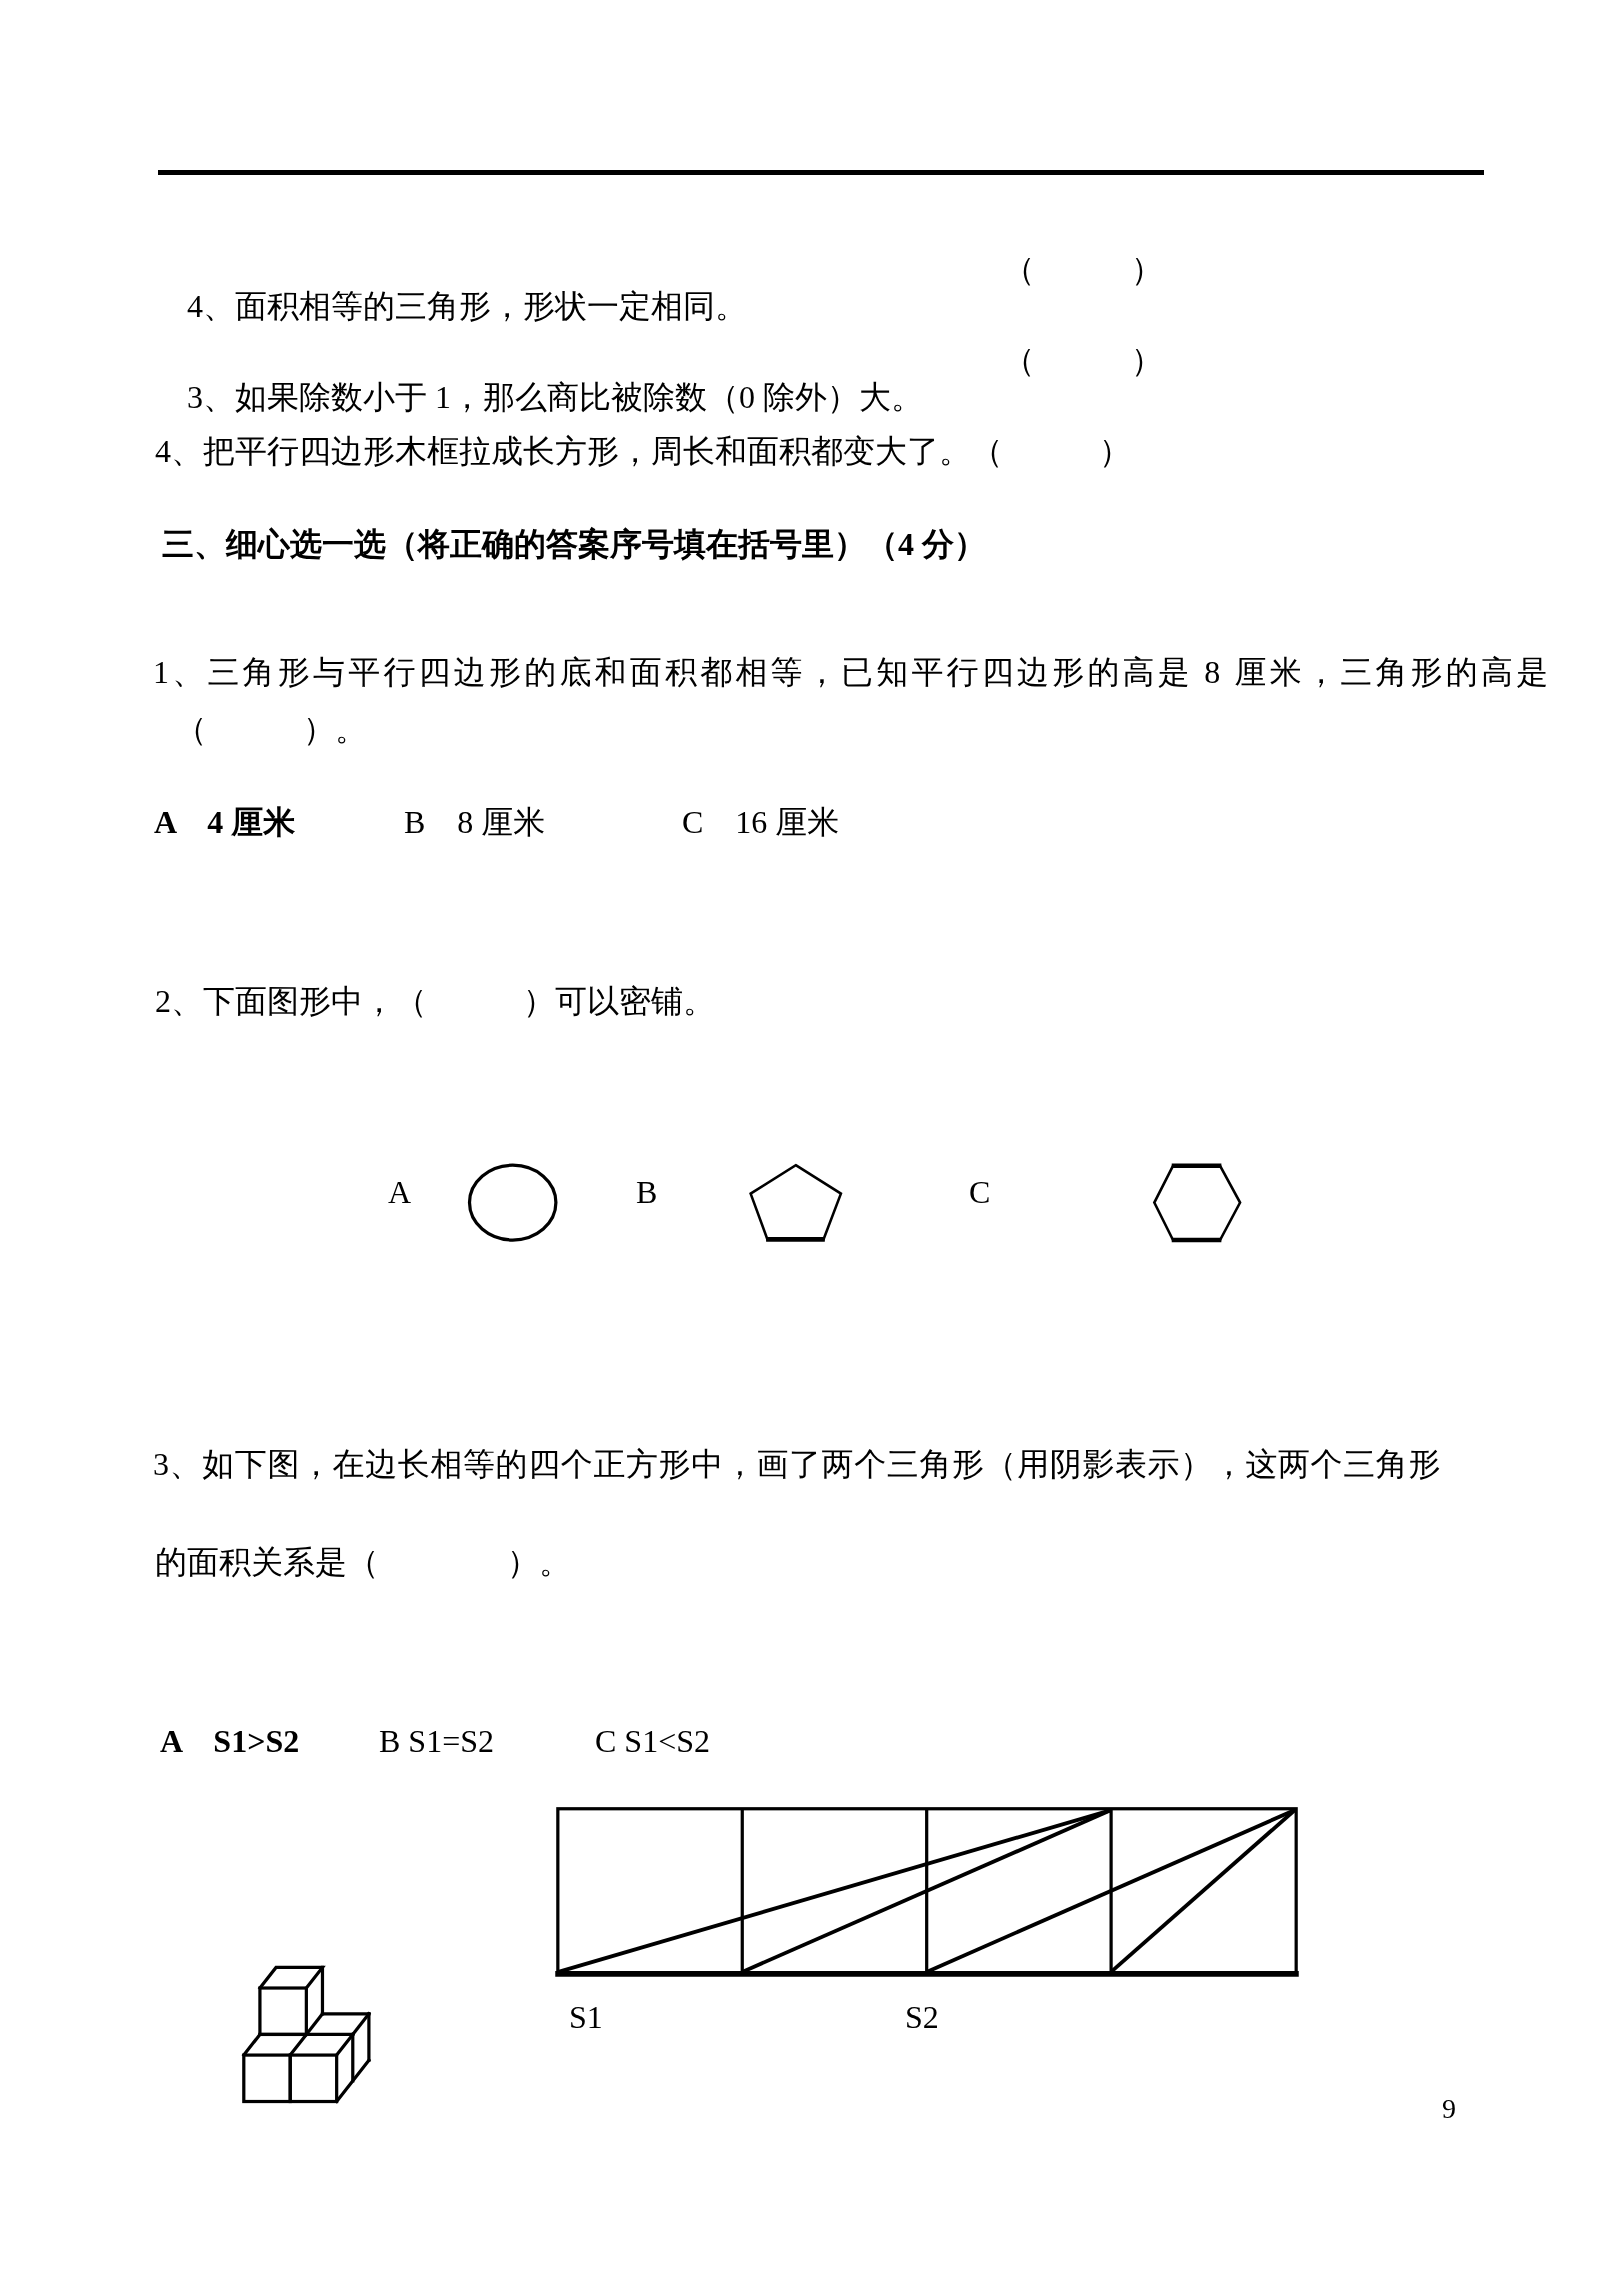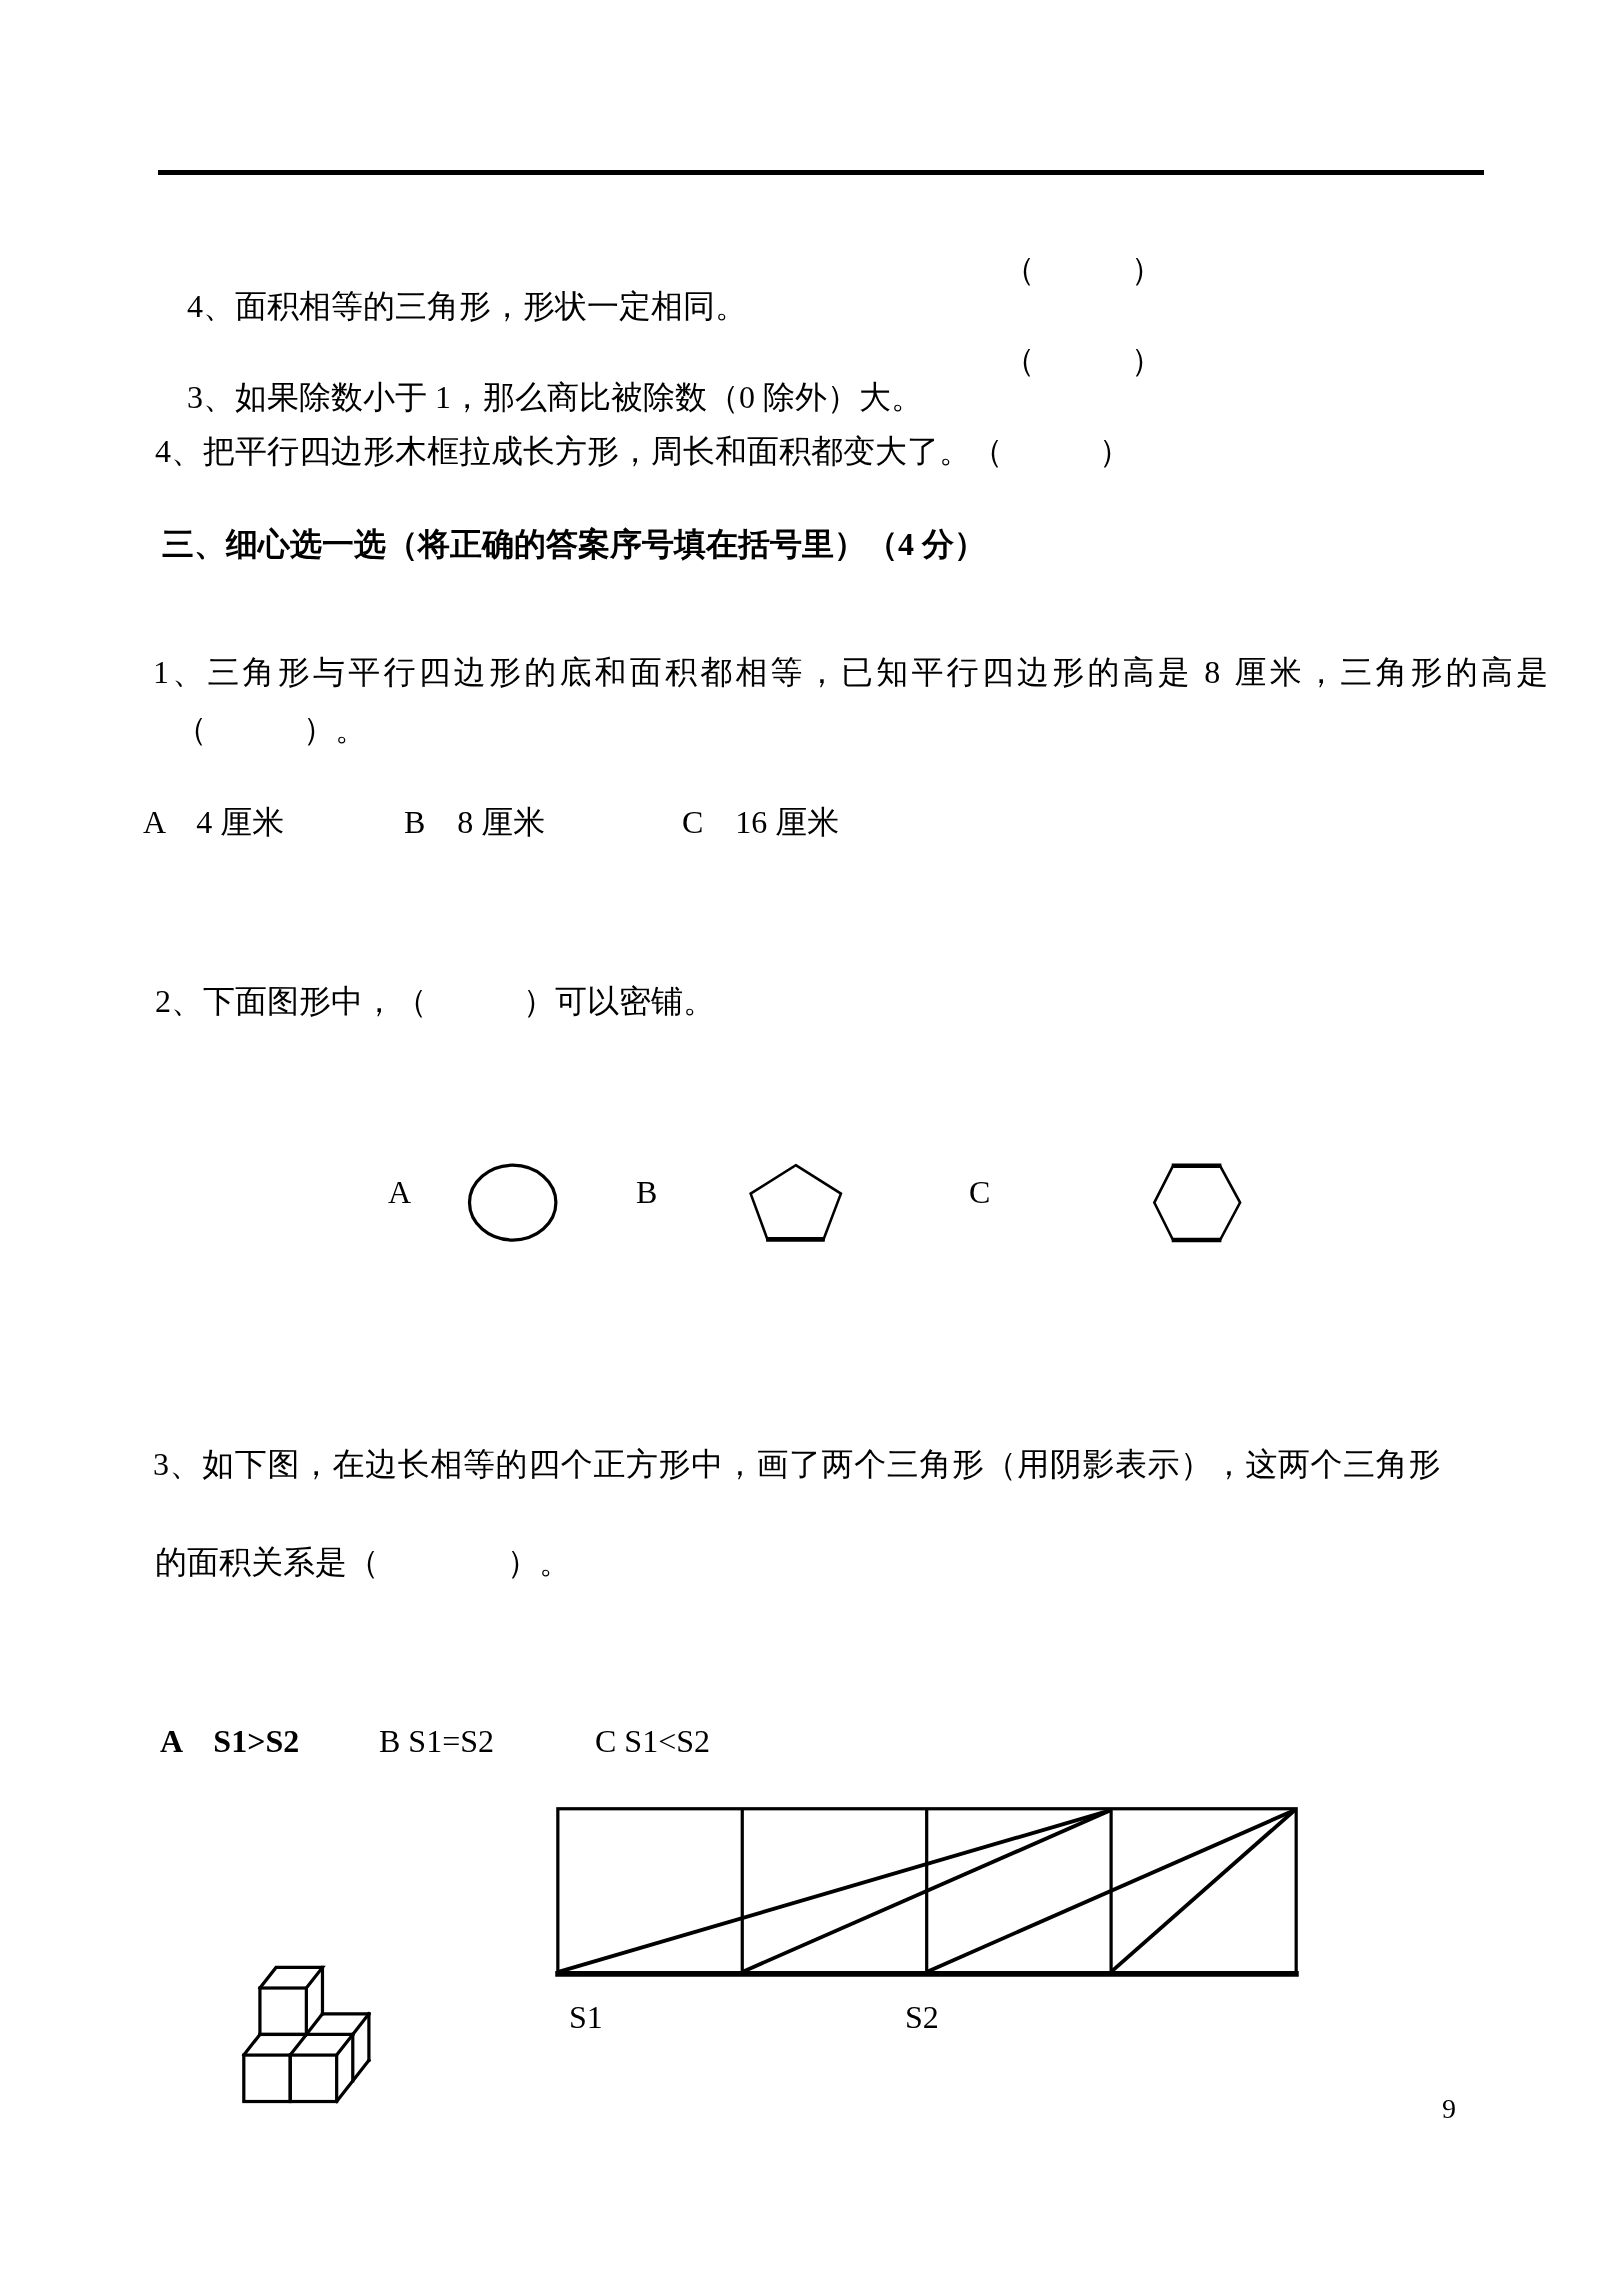--- a/index.html
+++ b/index.html
@@ -47,21 +47,21 @@
     <span>3、如果除数小于 1，那么商比被除数（0 除外）大。</span>
   </div>
   <div class="tl" style="left:1003px;top:342px;">（　　　）</div>
 
   <div class="tl" style="left:155px;top:433px;">4、把平行四边形木框拉成长方形，周长和面积都变大了。（　　　）</div>
 
   <div class="tl bold" style="left:162px;top:526px;">三、细心选一选（将正确的答案序号填在括号里）（4 分）</div>
 
   <div class="tl ls5" style="left:153px;top:617px;margin-top:37px;">1、三角形与平行四边形的底和面积都相等，已知平行四边形的高是 8 厘米，三角形的高是</div>
   <div class="tl" style="left:175px;top:711px;">（　　　）。</div>
-  <div class="tl" style="left:143px;top:804px;">A　4 厘米</div>
+  <div class="tl" style="left:154px;top:804px;font-weight:bold;">A　4 厘米</div>
   <div class="tl" style="left:404px;top:804px;">B　8 厘米</div>
   <div class="tl" style="left:682px;top:804px;text-align:right;">C　16 厘米</div>
 
   <div class="tl" style="left:155px;top:983px;">2、下面图形中，（　　　）可以密铺。</div>
   <div class="tl" style="left:388px;top:1174px;">A</div>
   <div class="tl" style="left:636px;top:1174px;">B</div>
   <div class="tl" style="left:969px;top:1174px;">C</div>
 
   <div class="tl ls1" style="left:153px;top:1446px;text-align:center;">3、如下图，在边长相等的四个正方形中，画了两个三角形（用阴影表示），这两个三角形</div>
   <div class="tl" style="left:155px;top:1544px;">的面积关系是（　　　　）。</div>

